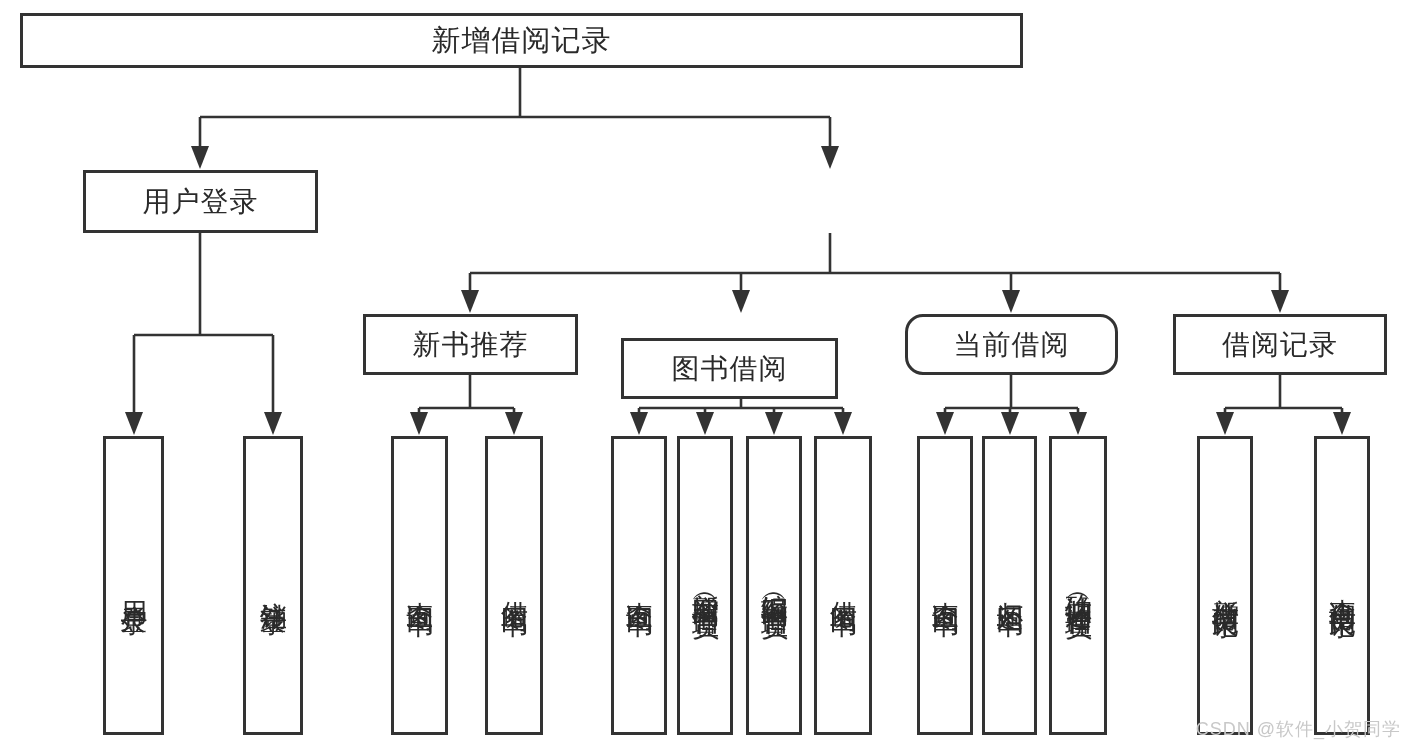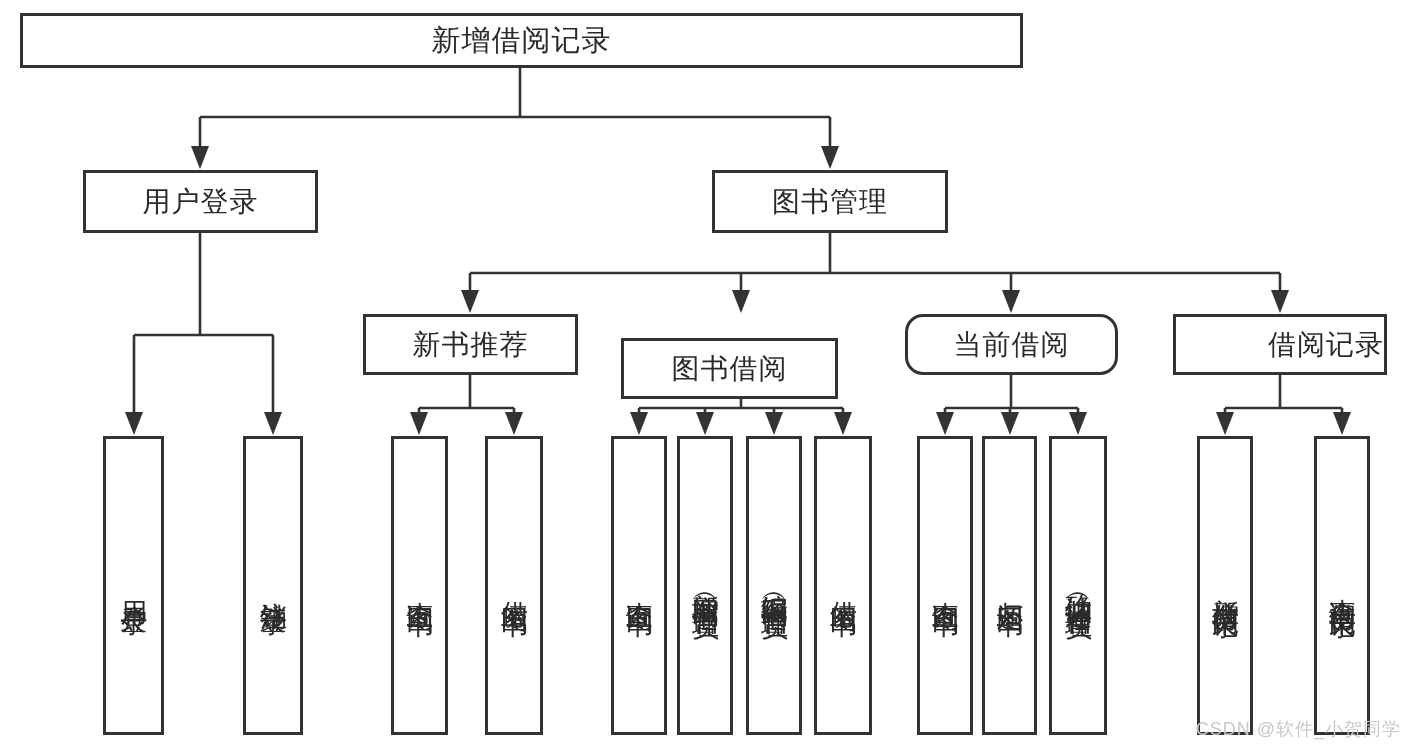--- a/index.html
+++ b/index.html
@@ -116,34 +116,31 @@
       </g>
   </svg>
 
   <div class="node root">
     <span>新增借阅记录</span>
   </div>
 
   <div class="node lvl2" style="left:83px;width:235px;">
     <span>用户登录</span>
   </div>
-  <div class="node lvl2" style="left:712px;width:236px;">
-    <span>图书管理</span>
-  </div>
 
   <div class="node lvl3" style="left:363px;width:215px;">
     <span>新书推荐</span>
   </div>
   <div class="node lvl3" style="left:621px;width:217px;margin-top:24px;">
     <span>图书借阅</span>
   </div>
   <div class="node lvl3" style="left:905px;width:213px;border-radius:18px;">
     <span>当前借阅</span>
   </div>
-  <div class="node lvl3" style="left:1173px;width:214px;justify-content:flex-end;">
+  <div class="node lvl3" style="left:1173px;width:214px;">
     <span>借阅记录</span>
   </div>
 
   <div class="node leaf" style="left:103px;width:61px;">
     <span class="vtext">用户登录</span>
   </div>
   <div class="node leaf" style="left:243px;width:60px;">
     <span class="vtext">注销登录</span>
   </div>
 

